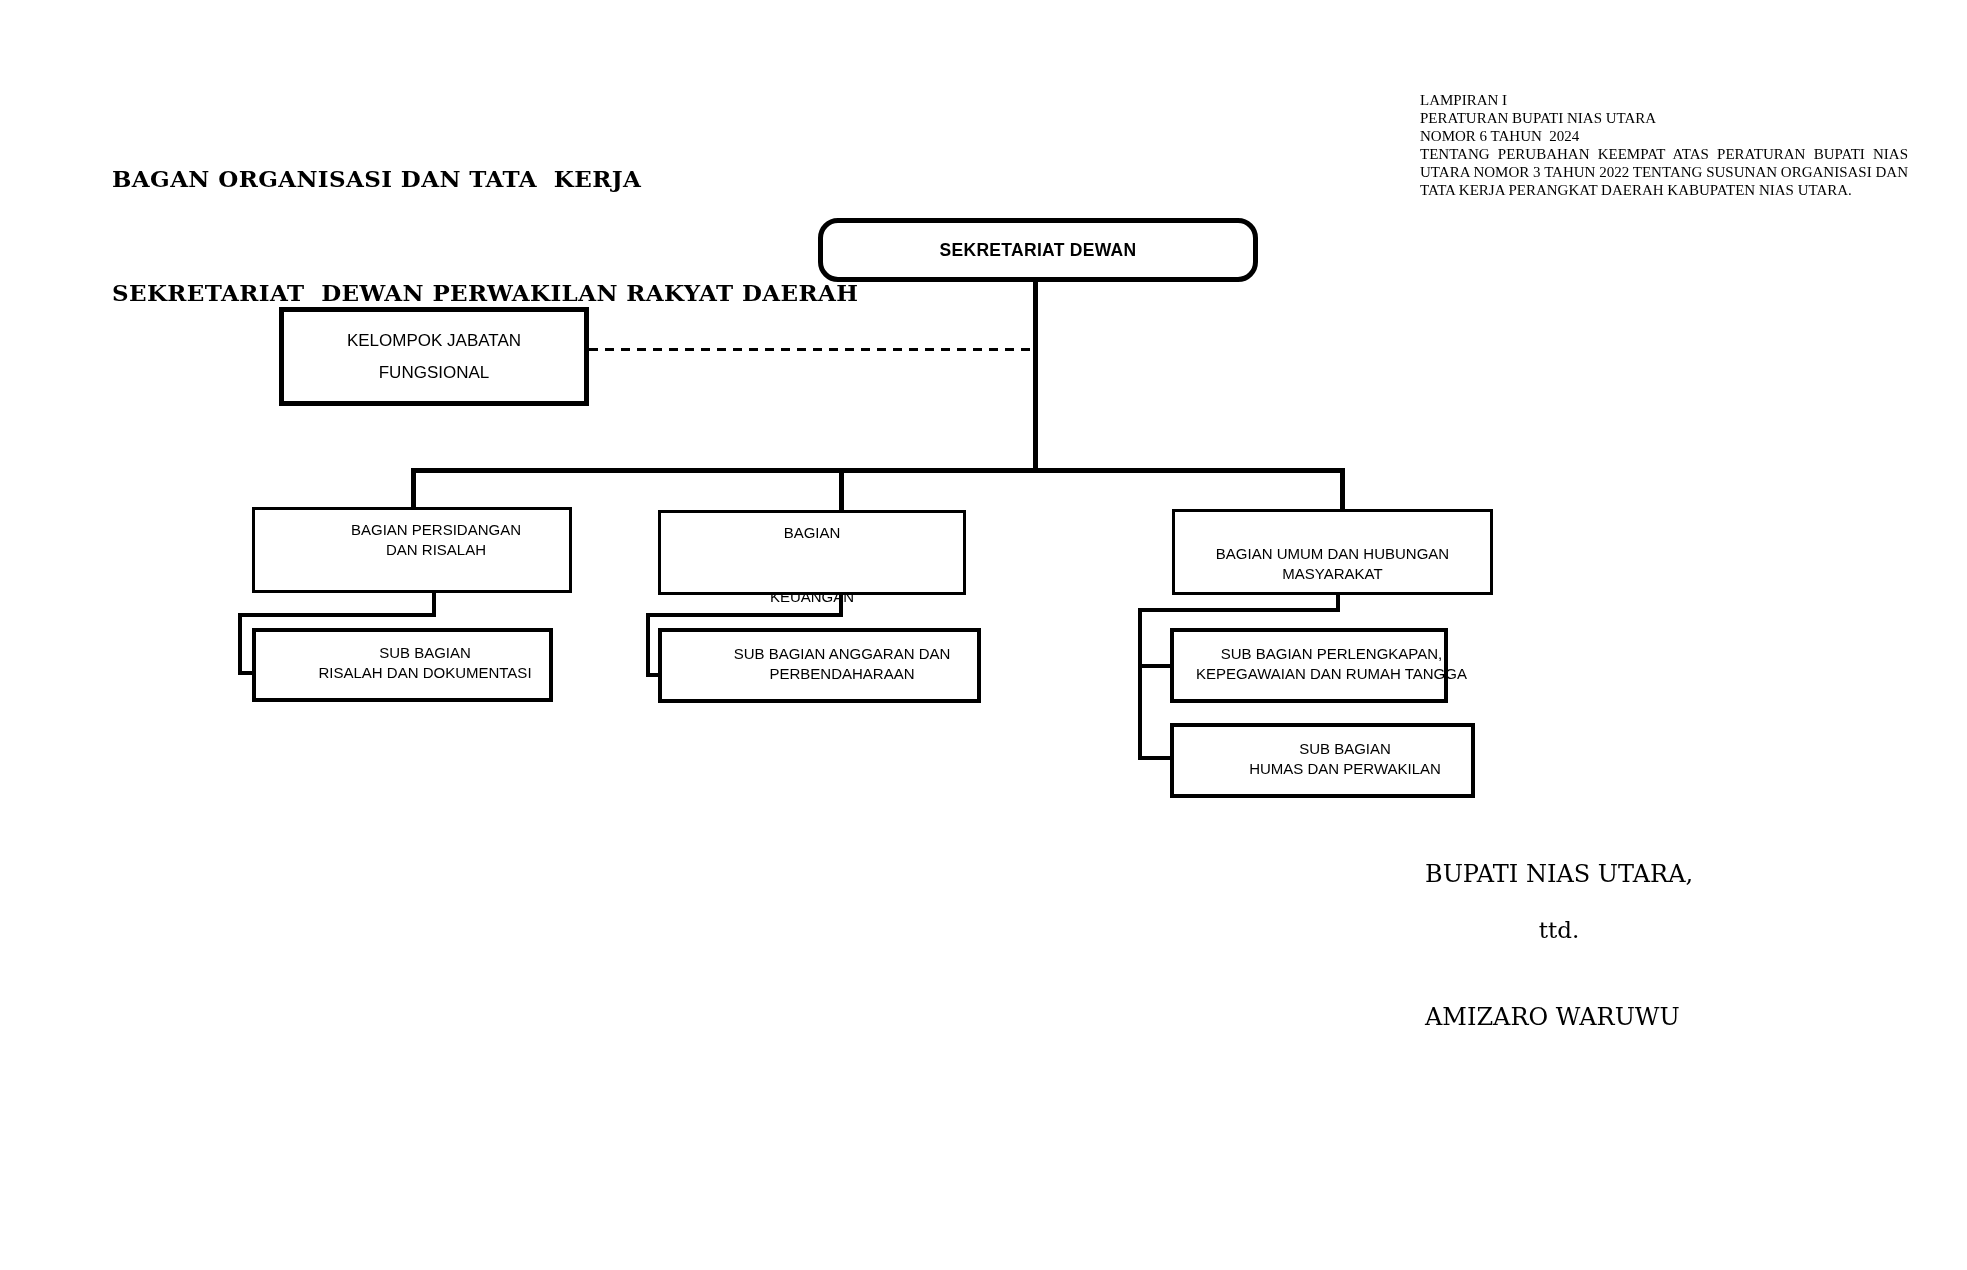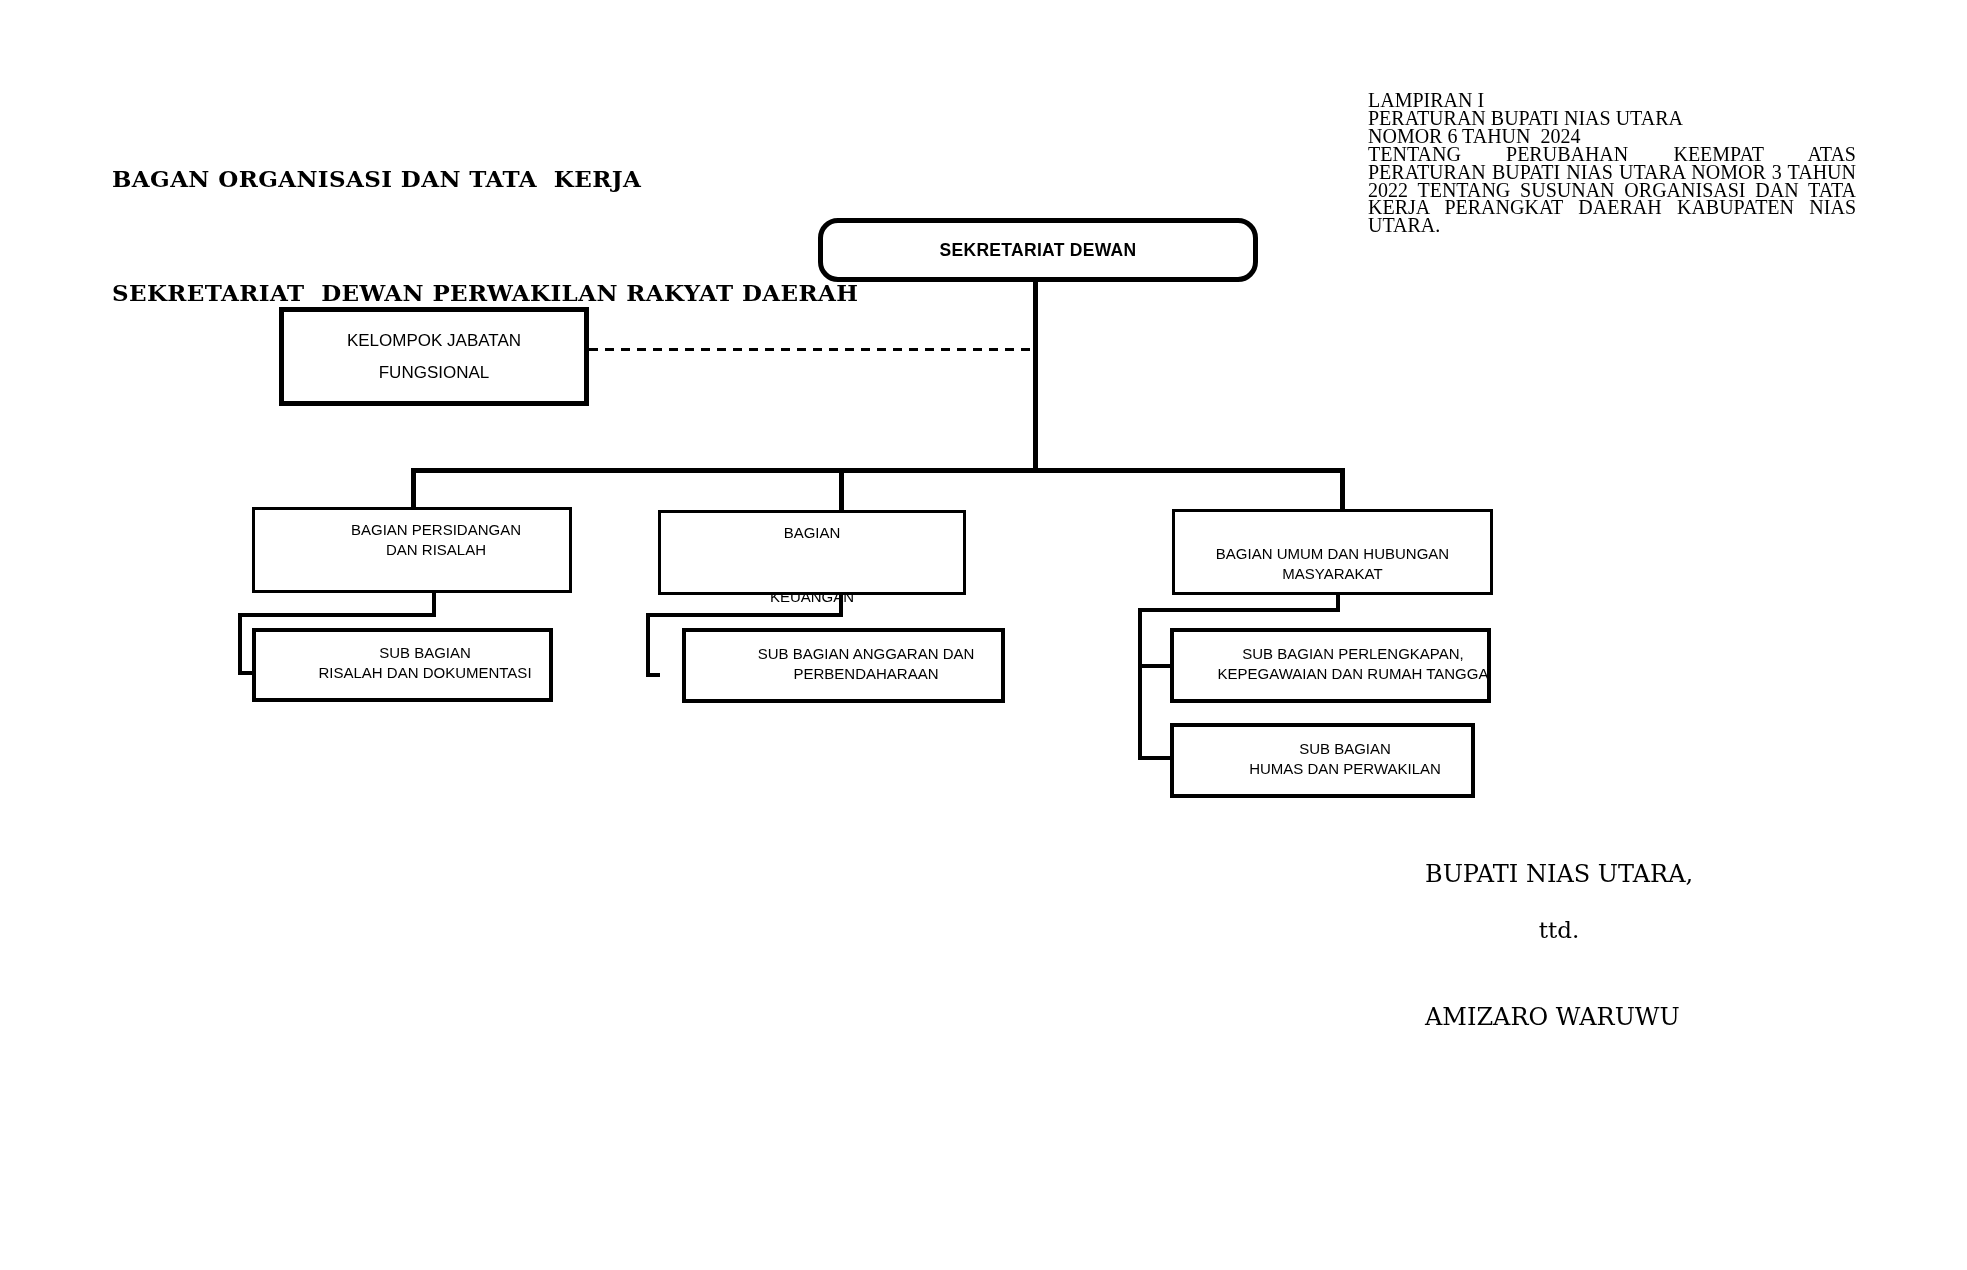--- a/index.html
+++ b/index.html
@@ -4,43 +4,43 @@
 <style>
   html,body{margin:0;padding:0;background:#ffffff;}
   #canvas{position:relative;width:1967px;height:1270px;background:#ffffff;overflow:hidden;
           font-family:"Liberation Sans",sans-serif;color:#000;}
 
   
   .doc-title{position:absolute;left:112px;top:84px;
              font-family:"DejaVu Serif","Liberation Serif",serif;
              font-weight:bold;font-size:23px;line-height:38px;
              letter-spacing:0.4px;white-space:pre;}
-  .lampiran{position:absolute;left:1368px;top:92px;width:488px;
-            font-family:"Liberation Serif",serif;font-size:20px;line-height:17.9px;}
+  .lampiran{position:absolute;left:1420px;top:92px;width:488px;
+            font-family:"Liberation Serif",serif;font-size:15px;line-height:17.9px;}
   .lampiran .ln{white-space:pre;}
   .lampiran .para{text-align:justify;}
 
   
   .box{position:absolute;box-sizing:border-box;background:#fff;border:3px solid #000;
        display:flex;flex-direction:column;align-items:center;justify-content:center;
        text-align:center;font-size:15px;line-height:20px;}
   .box .bl{white-space:pre;}
 
   .root-box{left:818px;top:218px;width:440px;height:64px;border-width:5px;
             font-weight:bold;font-size:17.5px;letter-spacing:0.3px;border-radius:20px;}
   .kelompok-box{left:279px;top:307px;width:310px;height:99px;border-width:5px;
                 font-size:17px;line-height:32px;font-stretch:semi-condensed;}
   .division{justify-content:flex-start;padding-top:10px;line-height:20px;}
   .div-1{left:252px;top:507px;width:320px;height:86px;padding-left:48px;}
   .div-2{left:658px;top:510px;width:308px;height:85px;gap:44px;}
   .div-3{left:1172px;top:509px;width:321px;height:86px;padding-top:32px;}
   .subbox{border-width:4px;padding-bottom:4px;padding-left:45px;}
   .sub-1{left:252px;top:628px;width:301px;height:74px;}
-  .sub-2{left:658px;top:628px;width:323px;height:75px;margin-left:24px;}
-  .sub-3a{left:1170px;top:628px;width:321px;height:75px;justify-content:center;}
+  .sub-2{left:658px;top:628px;width:323px;height:75px;}
+  .sub-3a{left:1170px;top:628px;width:278px;height:75px;justify-content:center;}
   .sub-3b{left:1170px;top:723px;width:305px;height:75px;}
 
   
   .line{position:absolute;background:#000;}
   .l-main-v{left:1033px;top:282px;width:5px;height:190px;}
   .l-main-h{left:411px;top:468px;width:934px;height:5px;}
   .l-stub-1{left:411px;top:468px;width:5px;height:41px;}
   .l-stub-2{left:839px;top:468px;width:5px;height:44px;}
   .l-stub-3{left:1340px;top:468px;width:5px;height:43px;}
   .l-dashed{left:589px;top:348px;width:446px;height:3px;background:none;

